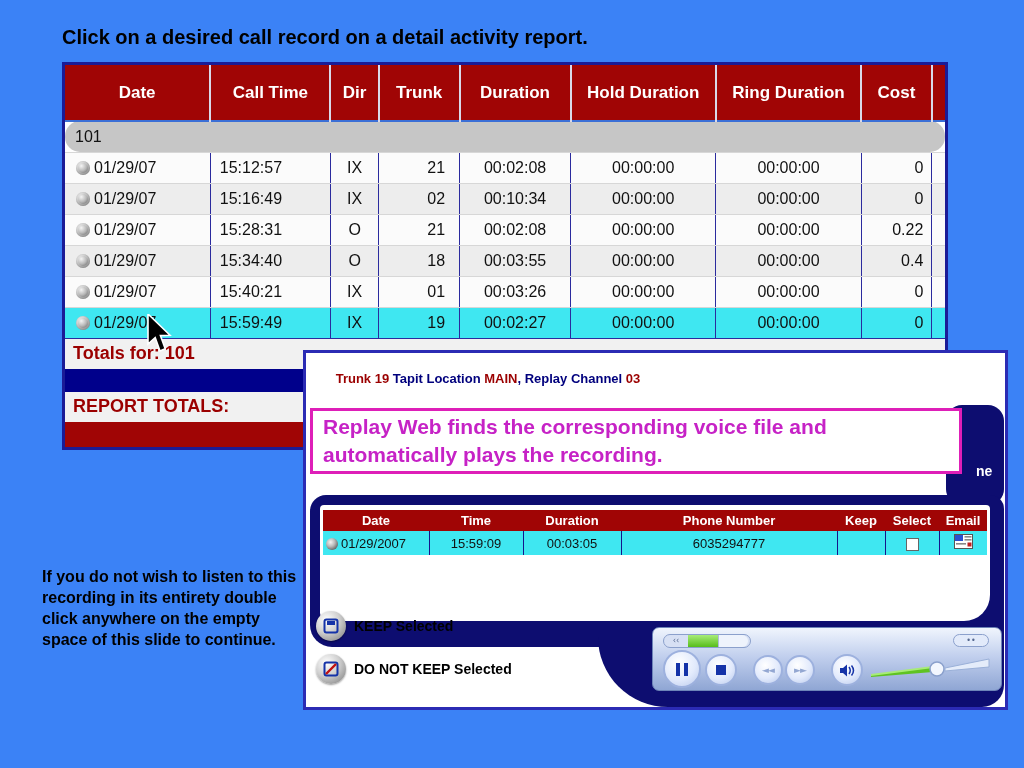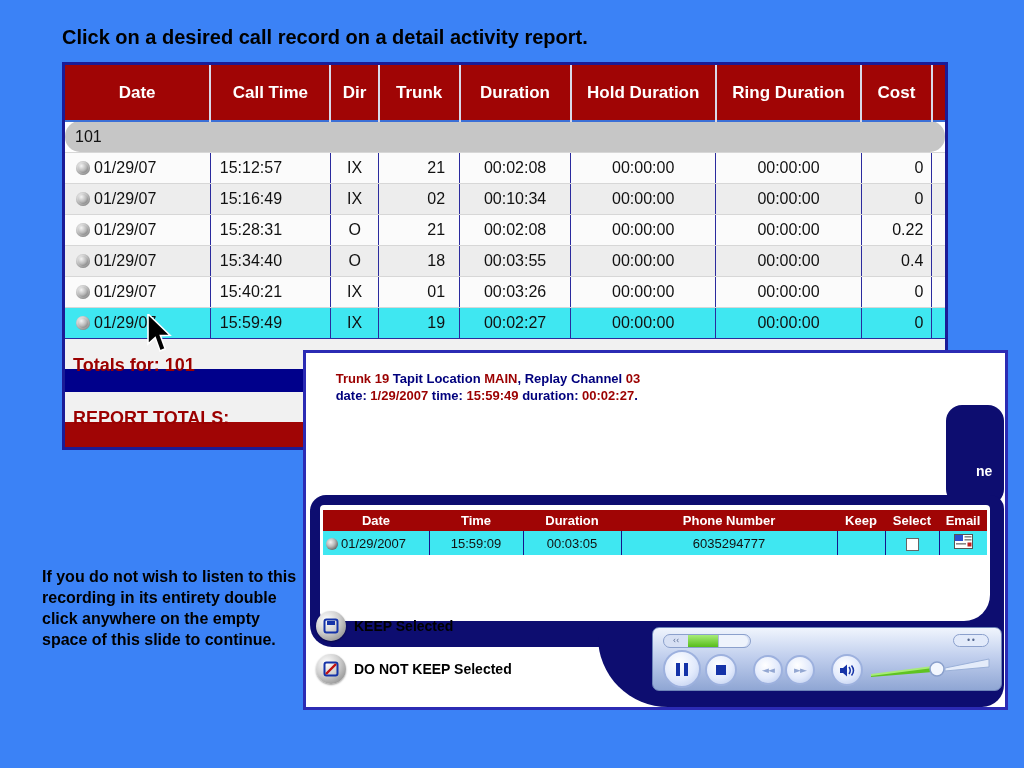--- a/index.html
+++ b/index.html
@@ -24,21 +24,21 @@
   tr.selected td { background:#3fe7f1; border-bottom:1px solid #2b2b9e; border-top:1px solid #2b2b9e; }
   td.c-date { text-align:left; padding-left:11px; white-space:nowrap; }
   td.c-time { text-align:left; padding-left:9px; }
   td.c-dir  { text-align:center; }
   td.c-trunk{ text-align:right; padding-right:14px; }
   td.c-dur  { text-align:center; }
   td.c-cost { text-align:right; padding-right:8px; }
   .spk { display:inline-block; width:14px; height:14px; border-radius:50%; vertical-align:-2px; margin-right:4px;
          background:radial-gradient(circle at 38% 35%, #f4f4f4, #b9b9b9 40%, #6f6f6f 72%, #474747);
          box-shadow:inset 0 0 0 2px rgba(255,255,255,.25); }
-  .totals-label { height:30px; background:#f1f1f1; color:#9b0000; font-weight:bold; font-size:18px; padding:16px 0 0 8px; }
+  .totals-label { height:30px; background:#f1f1f1; color:#9b0000; font-weight:bold; font-size:18px; padding:4px 0 0 8px; }
   .bar-navy { height:23px; background:#00008b; color:#fff; font-weight:bold; font-size:17px; padding-left:345px; white-space:pre; }
   .bar-red  { height:25px; background:#a00505; color:#fff; font-weight:bold; font-size:17px; padding-left:345px; white-space:pre; padding-top:2px; }
 
   
   .cursor { position:absolute; left:146px; top:314px; z-index:6; }
 
   
   .panel { position:absolute; left:303px; top:350px; width:705px; height:360px; background:#fff;
            border:3px solid #2b2bb4; z-index:10; }
   .trunkline { position:absolute; left:8px; font-size:13px; font-weight:bold; white-space:pre; }
@@ -213,28 +213,26 @@
     <svg width="28" height="42" viewBox="0 0 14 21">
       <path d="M1,0 L1,15 L4.6,11.8 L7,18.5 L9.6,17.4 L7.2,10.8 L12,10.6 Z" fill="#000" stroke="#fff" stroke-width="0.8"></path>
     </svg>
   </div>
 
   <div class="panel">
 
     <div class="trunkline t1">
       <span class="red-text">Trunk 19</span><span class="navy-text"> Tapit Location </span><span class="red-text">MAIN</span><span class="navy-text">, Replay Channel </span><span class="red-text">03</span>
     </div>
-    <div class="trunkline t2">
-      <span class="navy-text">date: </span><span class="red-text">1/29/2007</span><span class="navy-text"> time: </span><span class="red-text">15:59:49</span><span class="navy-text"> duration: </span><span class="red-text">00:02:27</span><span class="navy-text">.</span>
-    </div>
 
     <div class="home-tab">
       <span>ne</span>
     </div>
 
+    <div class="callout">Replay Web finds the corresponding voice file and automatically plays the recording.</div>
 
     <div class="navyA"></div>
     <div class="navyB"></div>
 
     <div class="white-area">
       <table class="rec-table">
         <colgroup>
           <col style="width:106px">
             <col style="width:94px">
             <col style="width:98px">

